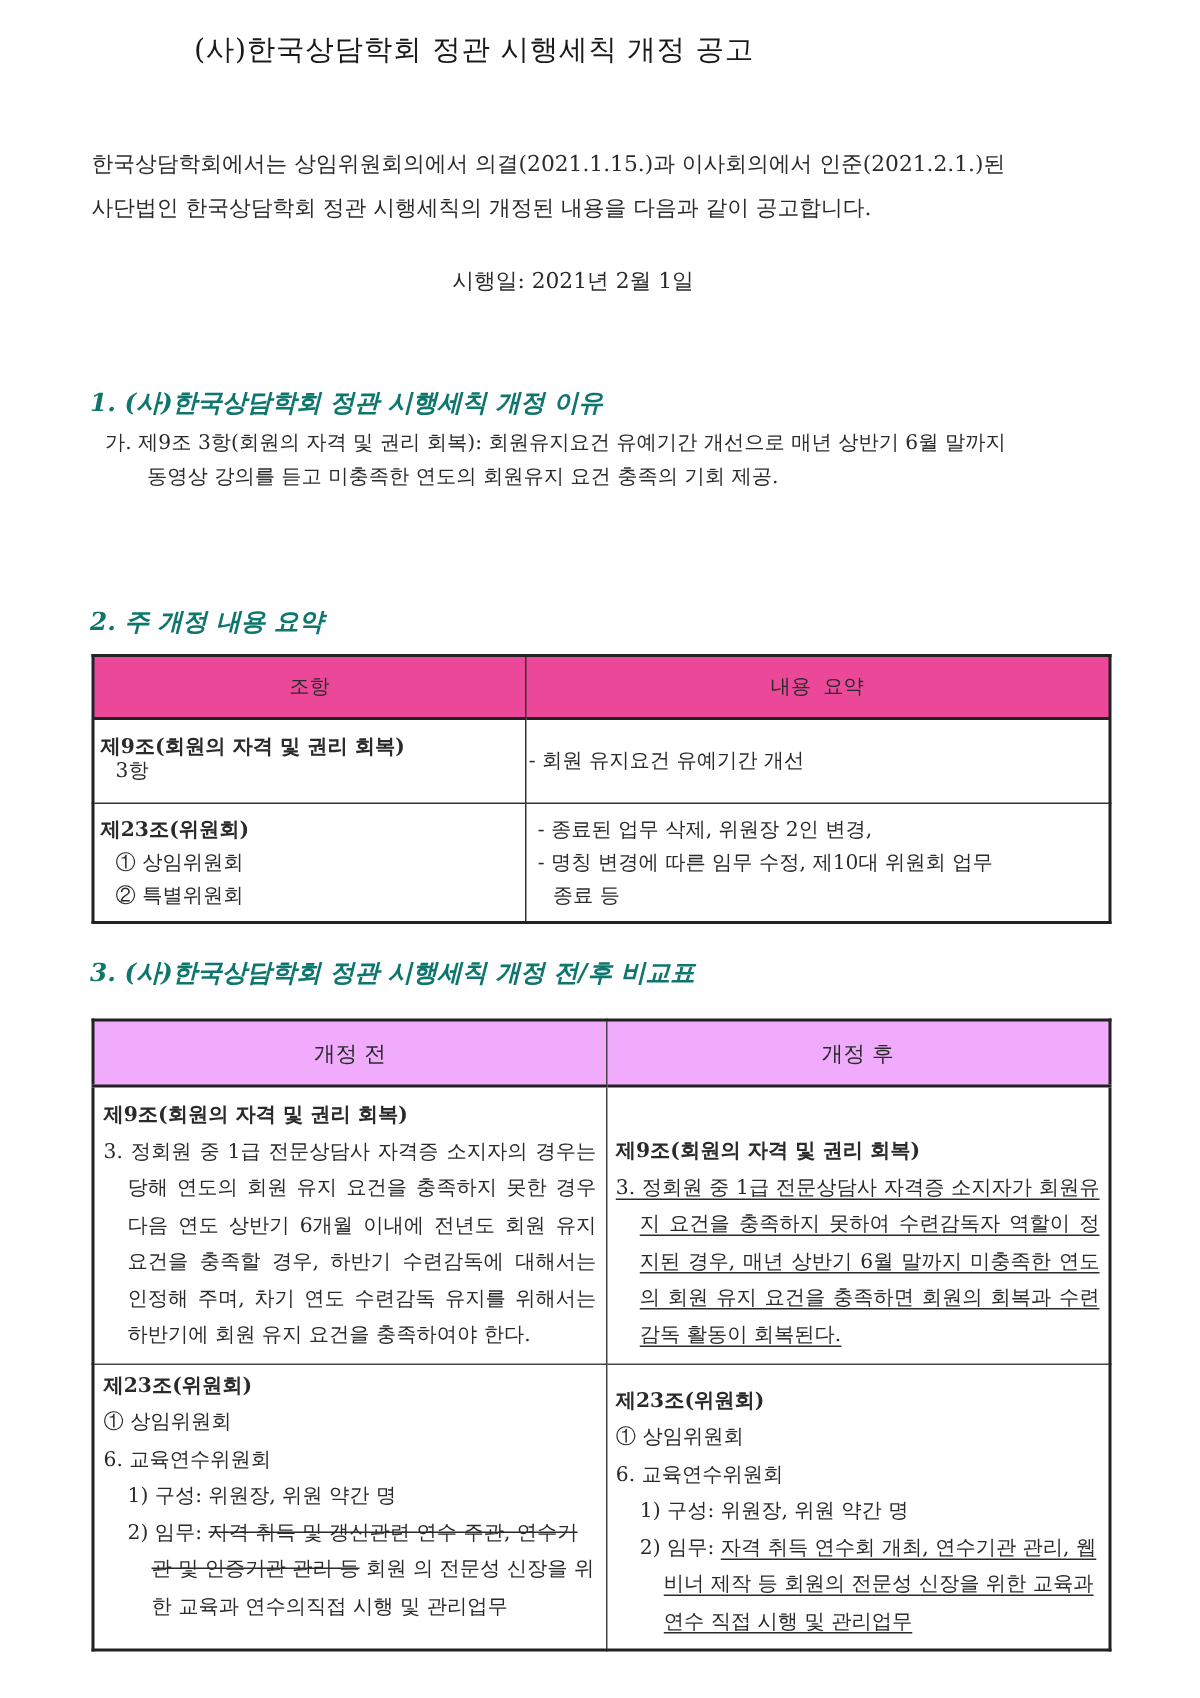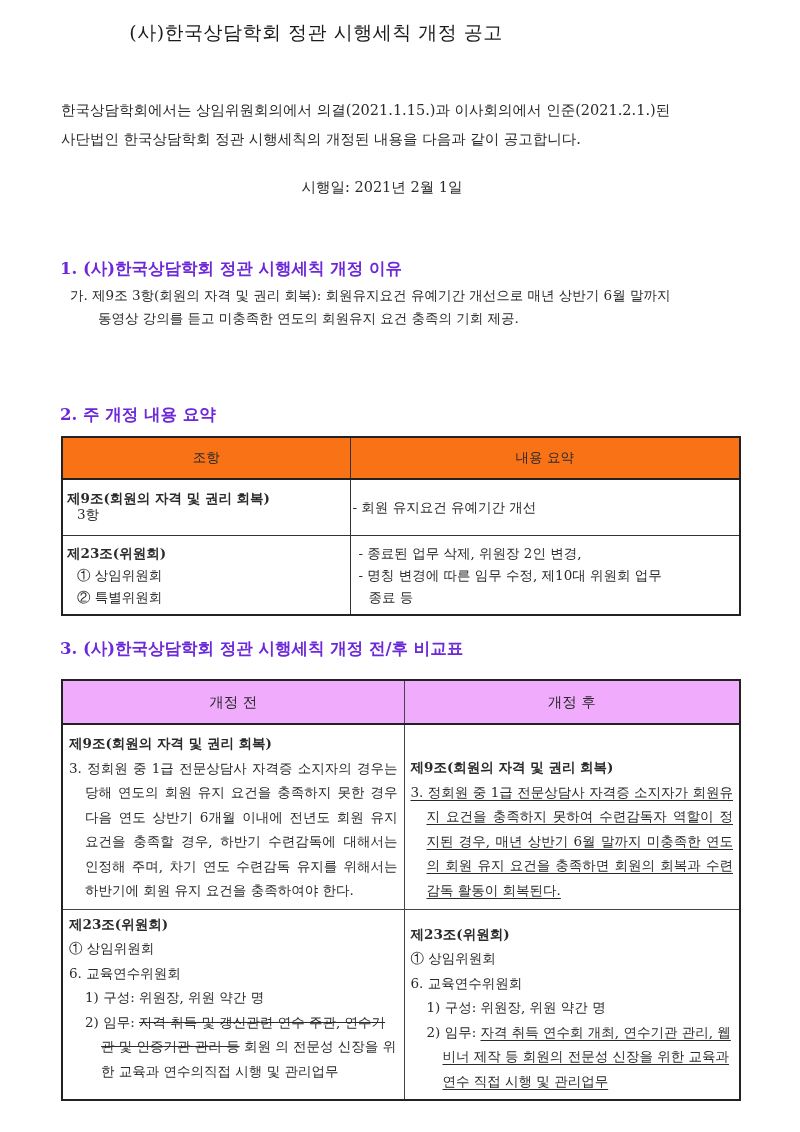--- a/index.html
+++ b/index.html
@@ -9,35 +9,35 @@
     color: #222;
   }
   .abs { position: absolute; }
   .title {
     top: 20px; left: 0; width: 632px; text-align: center;
     font-size: 19px; letter-spacing: 0.5px; color: #1a1a1a;
   }
   .intro { left: 60px; width: 690px; font-size: 14.5px; line-height: 28px; color: #2a2a2a; }
   .intro p { margin: 1px; white-space: nowrap; }
   .effective { top: 178px; left: 0; width: 764px; text-align: center; font-size: 14.5px; color: #2a2a2a; }
-  .sec-head { left: 60px; font-size: 16.5px; font-weight: bold; color: #6d28d9; white-space: nowrap; }
+  .sec-head { left: 60px; font-size: 16.5px; font-weight: bold; color: #0f766e; white-space: nowrap; font-style: italic; }
   .reason { left: 70px; width: 690px; font-size: 13.5px; line-height: 23px; color: #2a2a2a; }
   .reason .item { margin: 0; }
   .reason .line1 { white-space: nowrap; }
   .reason .cont { padding-left: 28px; white-space: nowrap; }
 
   table.sum {
     position: absolute; left: 61px; top: 436px; width: 680px;
     border-collapse: collapse; font-size: 13.5px; color: #2a2a2a;
   }
   table.sum th, table.sum td { border: 1px solid #333; vertical-align: top; }
   table.sum { border: 2px solid #222; }
   table.sum th {
-    background: #f97316; font-weight: normal; height: 38px; vertical-align: middle;
-    text-align: center; border-bottom: 2px solid #222;
+    background: #ec4899; font-weight: normal; height: 38px; vertical-align: middle;
+    text-align: center; border-bottom: 2px solid #222; font-family: Liberation Mono, monospace;
   }
   table.sum td { padding: 6px 4px; line-height: 22px; }
   .bold { font-weight: bold; }
   .sub { padding-left: 10px; }
 
   table.cmp {
     position: absolute; left: 61px; top: 679px; width: 680px;
     border-collapse: collapse; font-size: 13.5px; color: #2a2a2a;
     border: 2px solid #222;
   }

